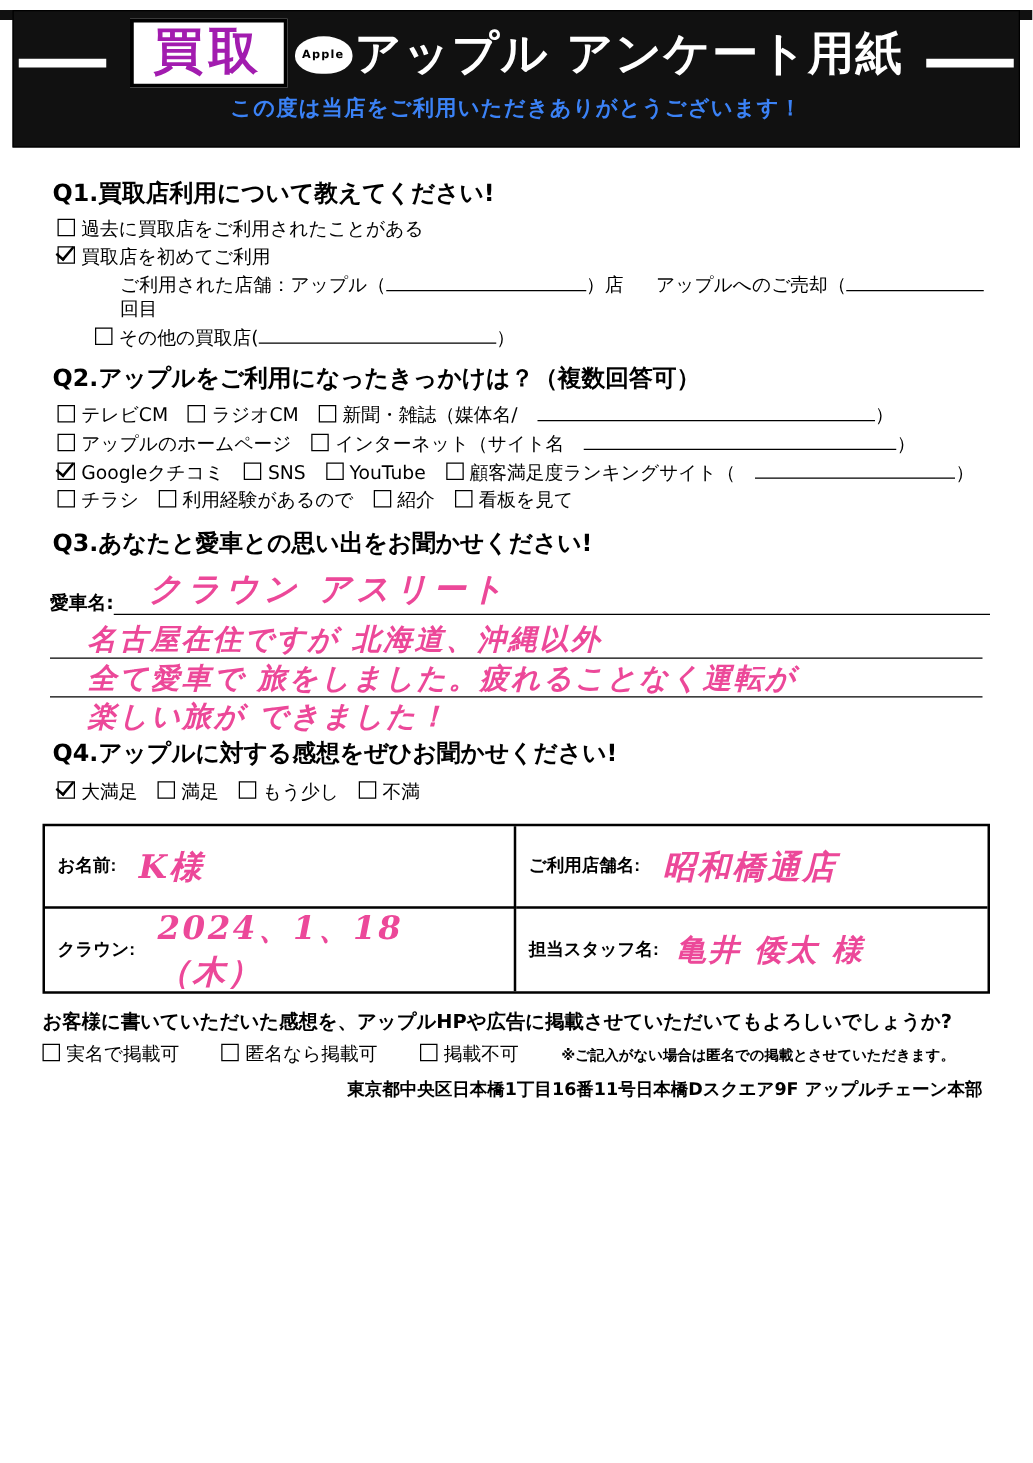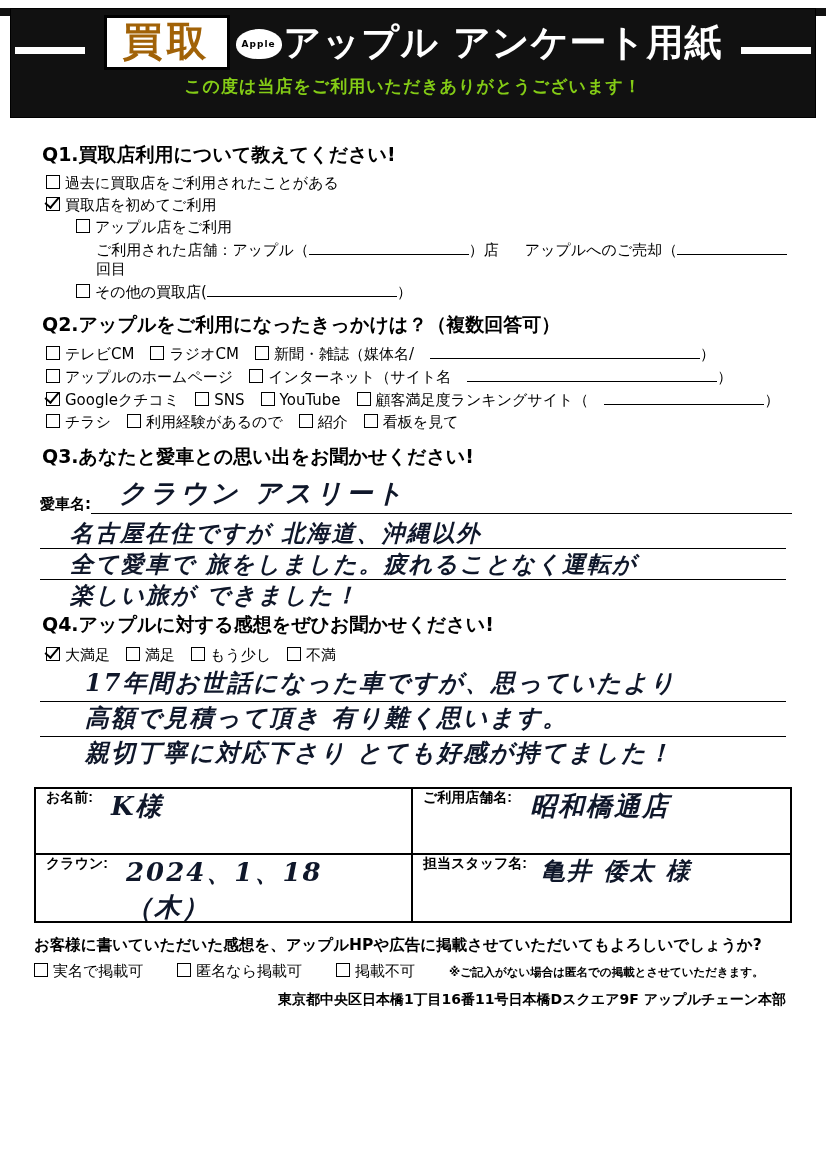--- a/index.html
+++ b/index.html
@@ -31,21 +31,21 @@
     position: absolute; top: 38px; height: 7px; background:#fff;
   }
   .header .stripe-l { left: 4px; width: 70px; }
   .header .stripe-r { right: 4px; width: 70px; }
   .hdr-title-row {
     position: absolute; top: 6px; left: 0; right: 0;
     display: flex; align-items: center; justify-content: center;
     gap: 6px;
   }
   .kaitori {
-    background: #fff; color: #a16207;
+    background: #fff; color: #a21caf;
     font-weight: bold; font-size: 40px;
     letter-spacing: 4px;
     padding: 2px 16px 5px 16px;
     border: 3px solid #000;
     line-height: 1.05;
     font-family: "DejaVu Sans", sans-serif;
   }
   .hdr-main {
     color:#fff; font-size: 37px; font-weight: bold;
     letter-spacing: 1px; white-space: nowrap;
@@ -58,21 +58,21 @@
     border-radius: 50% 50% 46% 46%;
     font-size: 9px; font-weight:bold;
     text-align:center; line-height: 30px;
     margin-right: 2px;
     vertical-align: middle;
     font-family: "DejaVu Sans", sans-serif;
   }
   .hdr-sub {
     position: absolute; left: 0; right: 0; top: 66px;
     text-align: center;
-    color: #84cc16; font-size: 17px; font-weight: bold;
+    color: #3b82f6; font-size: 17px; font-weight: bold;
     letter-spacing: 1px;
     font-family: "DejaVu Sans", sans-serif;
   }
   
   .body {
     padding: 14px 34px 0 34px;
     font-family: "DejaVu Sans", sans-serif;
   }
   .q-title {
     font-size: 19px; font-weight: bold; letter-spacing: 0px;
@@ -103,21 +103,21 @@
   .indent1 { margin-left: 42px; }
   .indent2 { margin-left: 62px; }
   .rule {
     display:inline-block; border-bottom: 1.4px solid #000;
     vertical-align: bottom;
   }
   
   .hand {
     font-family: "DejaVu Serif", serif;
     font-style: italic;
-    color: #0f172a;
+    color: #ec4899;
     font-weight: bold;
   }
   
   .aisha-row {
     display:flex; align-items: flex-end; margin: 6px 0 0 6px;
     font-size: 15px; font-weight: bold;
   }
   .aisha-val {
     flex: 1; border-bottom: 1.6px solid #000;
     font-size: 26px; padding-left: 28px; padding-bottom: 2px;
@@ -148,21 +148,21 @@
   .q4-line.last { border-bottom: none; }
   
   .info-table {
     margin: 16px 34px 0 34px;
     border: 2.5px solid #000;
     display: grid;
     grid-template-columns: 1fr 1fr;
     grid-template-rows: 66px 66px;
   }
   .cell {
-    display: flex; 
+    display: flex; align-items: center;
     padding: 0 10px;
     border-right: 2.5px solid #000;
     border-bottom: 2.5px solid #000;
     position: relative;
   }
   .cell.r { border-right: none; }
   .cell.b { border-bottom: none; }
   .cell .lbl { font-size: 14px; font-weight: bold; white-space: nowrap; }
   .cell .val {
     font-size: 26px; margin-left: 18px;
@@ -214,24 +214,20 @@
 
     <div class="q-title">Q1.買取店利用について教えてください!</div>
     <div class="opt-line">
       <span class="box"></span>
       <span>過去に買取店をご利用されたことがある</span>
     </div>
     <div class="opt-line">
       <span class="box checked"></span>
       <span>買取店を初めてご利用</span>
     </div>
-    <div class="opt-line indent1">
-      <span class="box"></span>
-      <span>アップル店をご利用</span>
-    </div>
     <div class="opt-line indent2">
       <span>ご利用された店舗：アップル（</span>
       <span class="rule" style="width:160px;height:14px;"></span>
       <span>）店</span>
       <span style="display:inline-block;width:26px;"></span>
       <span>アップルへのご売却（</span>
       <span class="rule" style="width:110px;height:14px;"></span>
       <span>回目</span>
     </div>
     <div class="opt-line indent1">
@@ -285,25 +281,20 @@
       <div class="free-line last hand">楽しい旅が できました！</div>
     </div>
 
     <div class="q-title" style="margin-top:2px;">Q4.アップルに対する感想をぜひお聞かせください!</div>
     <div class="opt-line sat-row">
       <span class="opt"><span class="box checked"></span><span>大満足</span></span>
       <span class="opt"><span class="box"></span><span>満足</span></span>
       <span class="opt"><span class="box"></span><span>もう少し</span></span>
       <span class="opt"><span class="box"></span><span>不満</span></span>
     </div>
-    <div class="q4-lines">
-      <div class="q4-line hand">17年間お世話になった車ですが、思っていたより</div>
-      <div class="q4-line hand">高額で見積って頂き 有り難く思います。</div>
-      <div class="q4-line last hand">親切丁寧に対応下さり とても好感が持てました！</div>
-    </div>
   </div>
 
   <div class="info-table">
     <div class="cell">
       <span class="lbl">お名前:</span>
       <span class="val hand">K様</span>
     </div>
     <div class="cell r">
       <span class="lbl">ご利用店舗名:</span>
       <span class="val hand">昭和橋通店</span>

